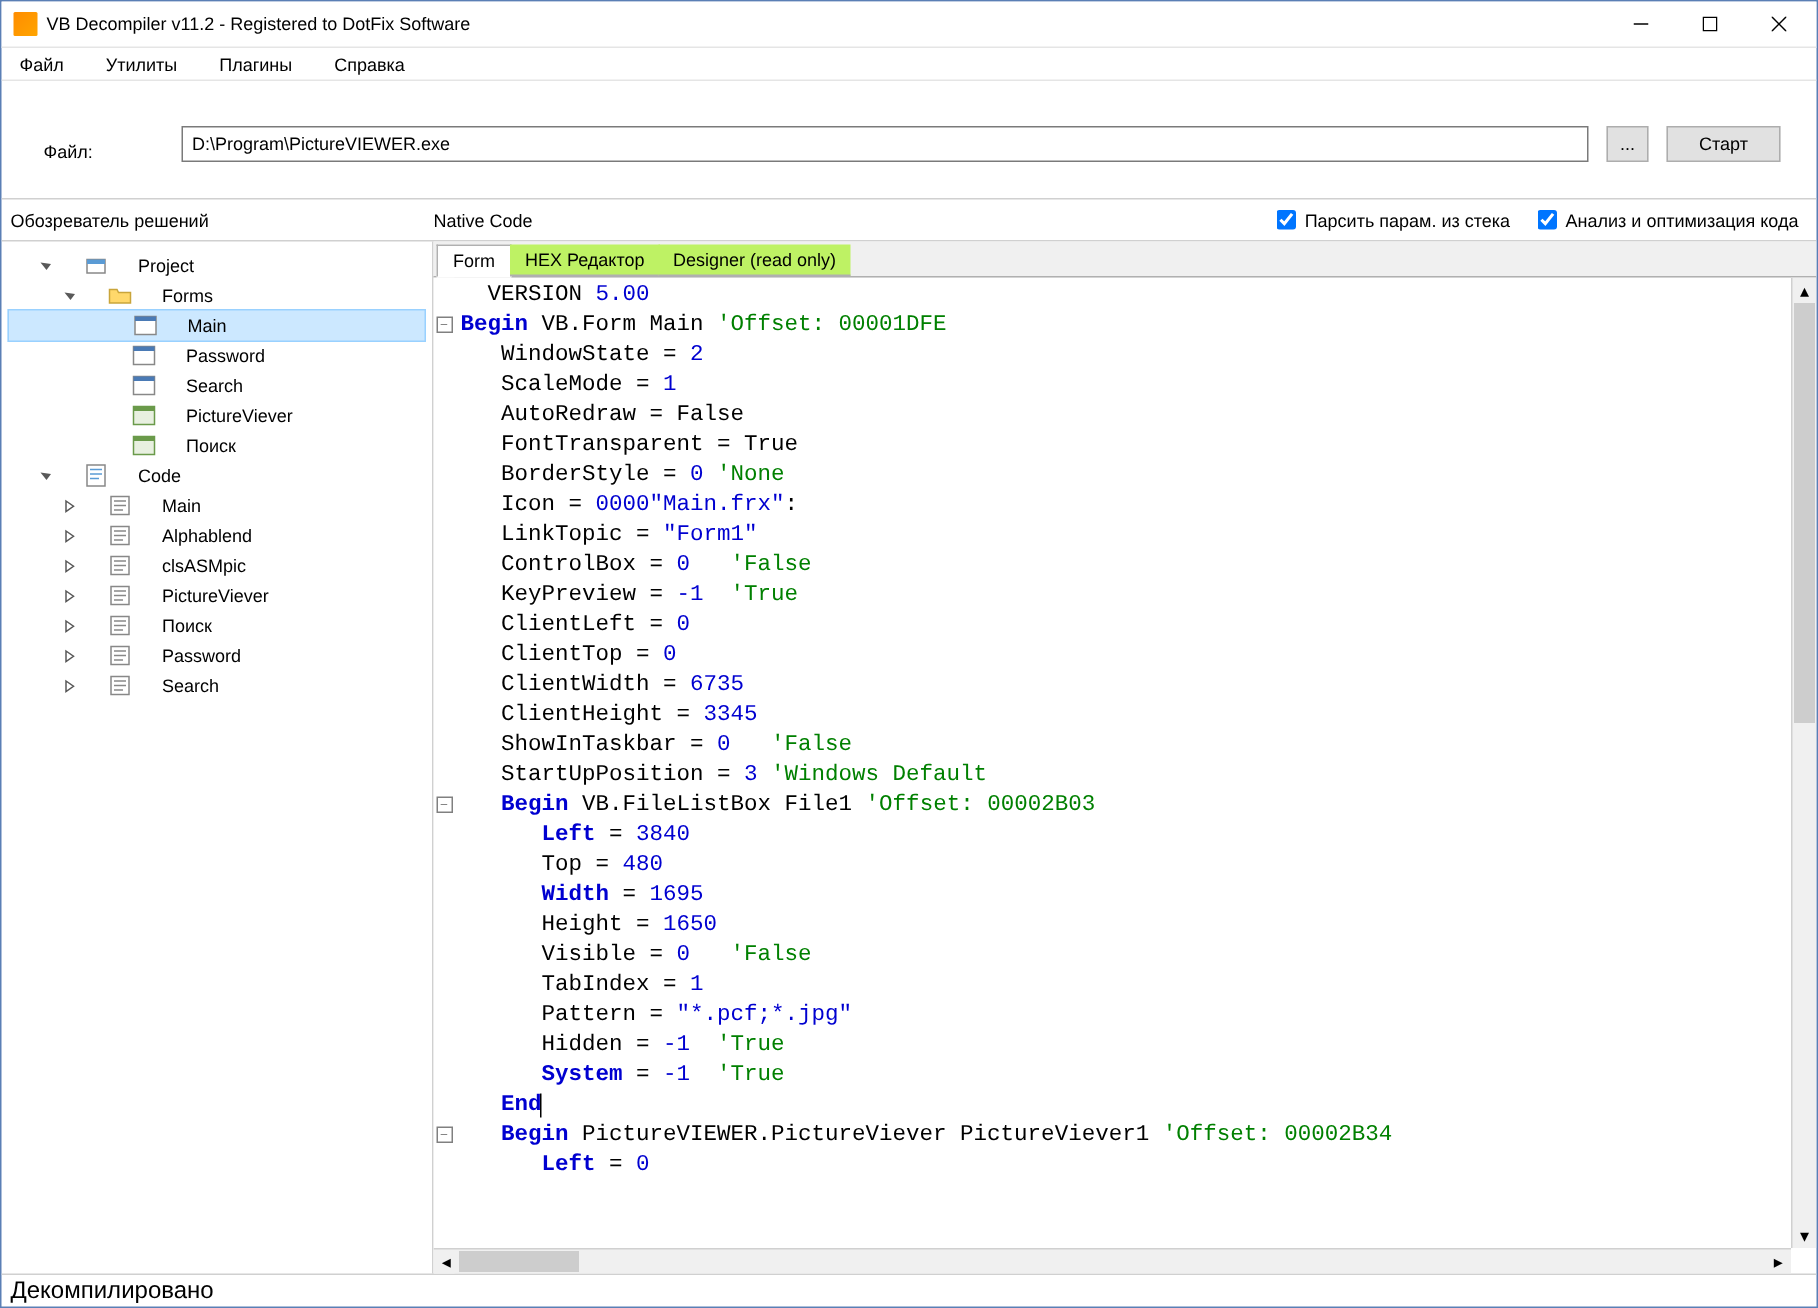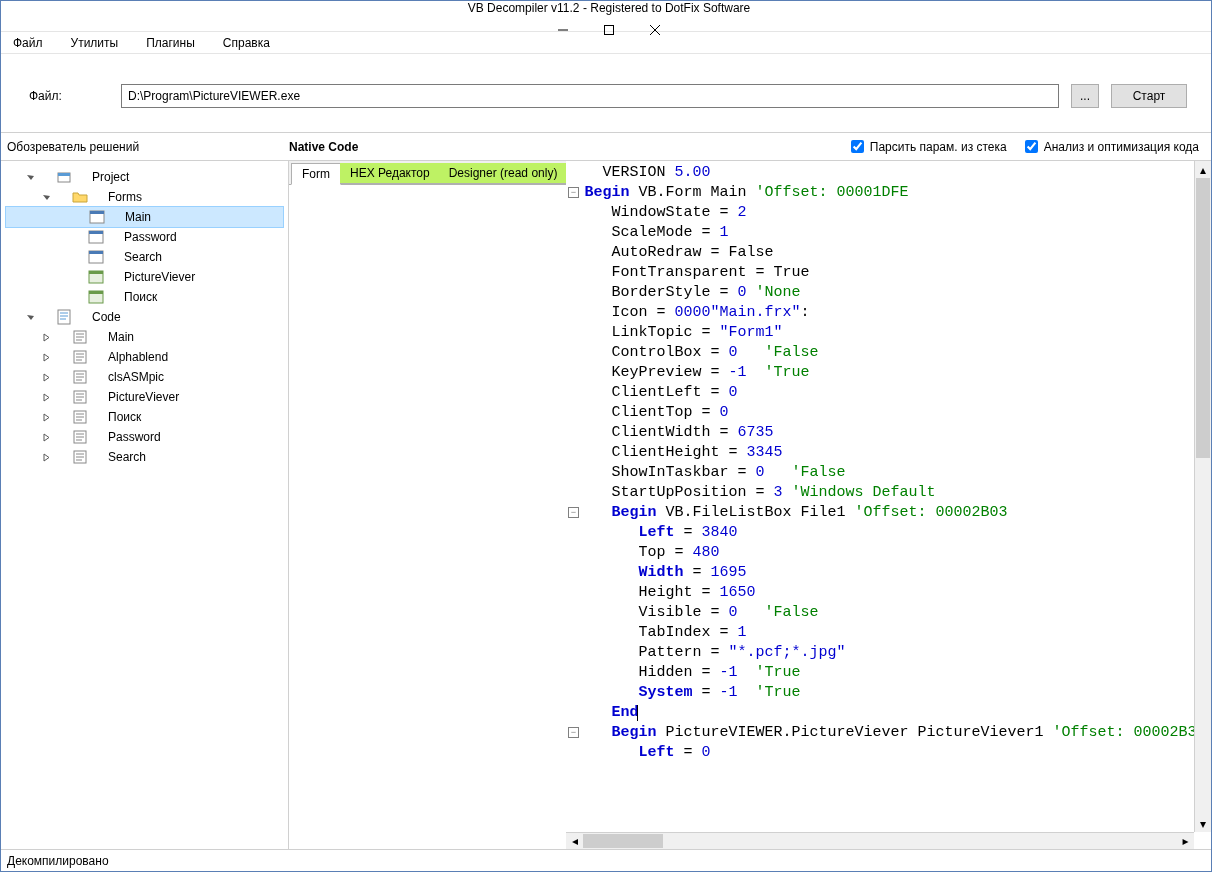--- a/index.html
+++ b/index.html
@@ -1,63 +1,63 @@
 <!DOCTYPE html>
 <html><head>
 <meta charset="utf-8">
 <style>
 * { box-sizing: border-box; margin: 0; padding: 0; }
 body { font-family: "Segoe UI", Tahoma, sans-serif; font-size: 12px; background: #fff; color: #000; width: 1212px; height: 872px; overflow: hidden; border: 1px solid #5a7fb5; display: flex; flex-direction: column; }
-.titlebar { height: 31px; background: #fff; display: flex; align-items: center; padding: 0 2px 0 8px; border-bottom: 1px solid #e5e5e5; flex-direction: column; }
+.titlebar { height: 31px; background: #fff; display: flex; align-items: center; padding: 0 2px 0 8px; border-bottom: 1px solid #e5e5e5; }
 .titlebar .app-icon { width: 16px; height: 16px; background: linear-gradient(135deg, #ff8c00, #ffa500); margin-right: 6px; border-radius: 1px; }
 .titlebar .title { flex: 1; font-size: 12px; }
 .titlebar .win-btns { display: flex; }
 .titlebar .win-btn { width: 46px; height: 30px; display: flex; align-items: center; justify-content: center; cursor: pointer; }
 .titlebar .win-btn svg { width: 10px; height: 10px; }
 .menubar { height: 22px; display: flex; align-items: center; padding: 0 4px; gap: 12px; border-bottom: 1px solid #e5e5e5; }
 .menubar .menu-item { padding: 2px 8px; cursor: pointer; }
-.filebar { padding: 30px 24px 24px 28px; display: flex; align-items: center; gap: 12px; border-bottom: 1px solid #d0d0d0; }
+.filebar { padding: 30px 24px 24px 28px; display: flex; align-items: flex-end; gap: 12px; border-bottom: 1px solid #d0d0d0; }
 .filebar .lbl { min-width: 80px; }
 .filebar input { flex: 1; height: 24px; border: 1px solid #7a7a7a; padding: 0 6px; font-family: inherit; font-size: 12px; }
 .filebar button { height: 24px; border: 1px solid #adadad; background: #e1e1e1; padding: 0 12px; cursor: pointer; font-family: inherit; font-size: 12px; }
 .filebar .btn-browse { width: 28px; padding: 0; }
 .filebar .btn-start { width: 76px; }
 .secondbar { height: 28px; display: flex; align-items: center; padding: 0 12px 0 4px; border-bottom: 1px solid #d0d0d0; }
 .secondbar .sol-label { width: 284px; padding-left: 2px; }
-.secondbar .native-label { font-weight: bold; flex: 1; }
+.secondbar .native-label { font-weight: normal; flex: 1; }
 .secondbar .chk { display: flex; align-items: center; gap: 6px; margin-left: 18px; }
 .secondbar .chk input { width: 13px; height: 13px; }
 .content { flex: 1; display: flex; min-height: 0; }
 .sidebar { width: 288px; border-right: 1px solid #d0d0d0; padding: 6px 4px; overflow: auto; }
 .tree { font-size: 12px; line-height: 20px; }
 .tree-row { display: flex; align-items: center; gap: 20px; white-space: nowrap; cursor: pointer; padding-right: 6px; }
 .tree-row.sel { background: #cce8ff; border: 1px solid #99d1ff; padding-right: 5px; margin: -1px 0; }
 .exp { width: 11px; height: 11px; display: inline-flex; align-items: center; justify-content: center; cursor: pointer; }
 .exp svg { width: 9px; height: 9px; }
 .indent { display: inline-block; }
 .ticon { width: 16px; height: 16px; display: inline-flex; align-items: center; justify-content: center; }
-.main { flex: 1; display: flex; flex-direction: row; min-width: 0; }
+.main { flex: 1; display: flex; flex-direction: column; min-width: 0; }
 .tabs { height: 24px; display: flex; align-items: flex-end; padding-left: 2px; background: #f0f0f0; border-bottom: 1px solid #b0b0b0; }
 .tab { padding: 3px 10px; border: 1px solid #b0b0b0; background: #fff; cursor: pointer; font-size: 12px; margin-right: -1px; position: relative; top: 1px; border-bottom: 1px solid #fff; }
 .tab.inactive { background: #bef264; border-bottom: 1px solid #b0b0b0; top: 0; border-top: none; border-left: none; border-right: none; }
 .editor-wrap { flex: 1; display: flex; overflow: hidden; position: relative; }
 .fold-col { width: 14px; background: #fff; padding-top: 2px; }
 .editor { flex: 1; font-family: "Courier New", monospace; font-size: 15px; line-height: 20px; white-space: pre; padding: 2px 4px; overflow: hidden; }
 .kblue { color: #0000d0; font-weight: bold; }
 .blue { color: #0000d0; }
 .green { color: #008000; }
 .fold { width: 11px; height: 11px; border: 1px solid #808080; display: inline-flex; align-items: center; justify-content: center; font-size: 9px; line-height: 1; color: #808080; margin: 4px 0 5px 0; }
 .foldline { height: 20px; display: flex; align-items: center; justify-content: center; }
 .vscroll { position: absolute; right: 0; top: 0; bottom: 17px; width: 17px; background: #f0f0f0; border-left: 1px solid #d0d0d0; }
 .vscroll .thumb { position: absolute; left: 1px; right: 1px; top: 17px; height: 280px; background: #cdcdcd; }
 .vscroll .arr { position: absolute; left: 0; right: 0; height: 17px; display: flex; align-items: center; justify-content: center; }
 .hscroll { position: absolute; left: 0; right: 17px; bottom: 0; height: 17px; background: #f0f0f0; border-top: 1px solid #d0d0d0; }
 .hscroll .thumb { position: absolute; top: 1px; bottom: 1px; left: 17px; width: 80px; background: #cdcdcd; }
 .hscroll .arr { position: absolute; top: 0; bottom: 0; width: 17px; display: flex; align-items: center; justify-content: center; }
-.statusbar { height: 22px; border-top: 1px solid #d0d0d0; padding: 0 6px; display: flex; align-items: center; font-size: 12px; }
+.statusbar { height: 22px; border-top: 1px solid #d0d0d0; padding: 0 6px; display: flex; align-items: center; font-size: 16px; }
 .caret { display: inline-block; width: 1px; height: 16px; background: #000; vertical-align: text-bottom; margin-left: -1px; }
 </style>
 </head>
 <body>
 
 <div class="titlebar">
   <div class="app-icon"></div>
   <div class="title">VB Decompiler v11.2 - Registered to DotFix Software</div>
   <div class="win-btns">
     <div class="win-btn">

